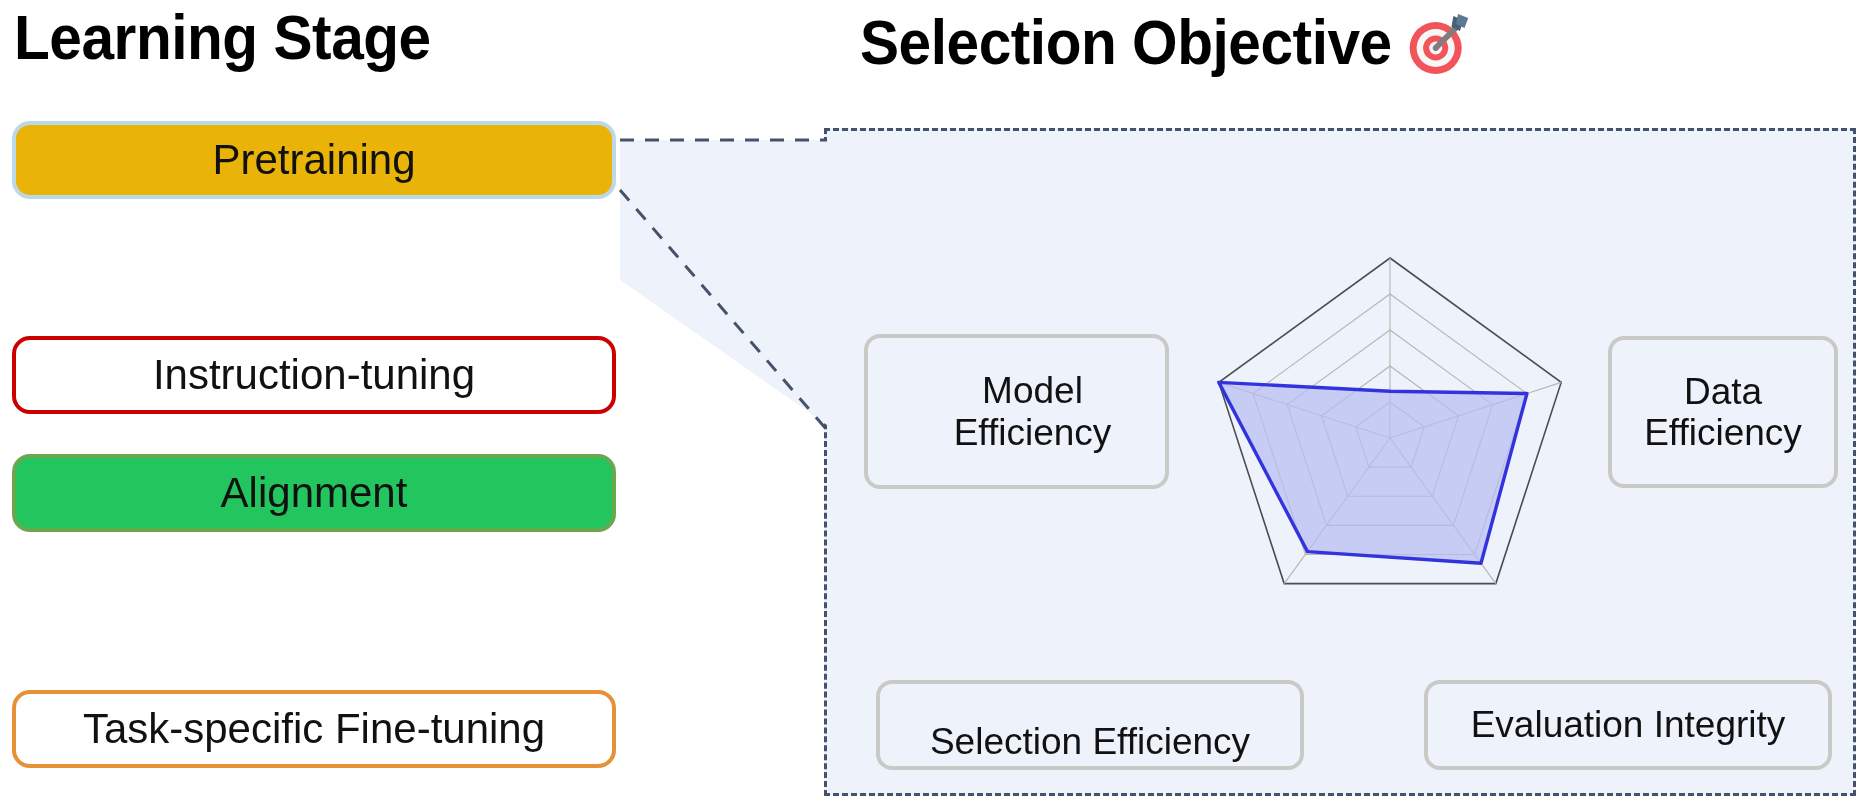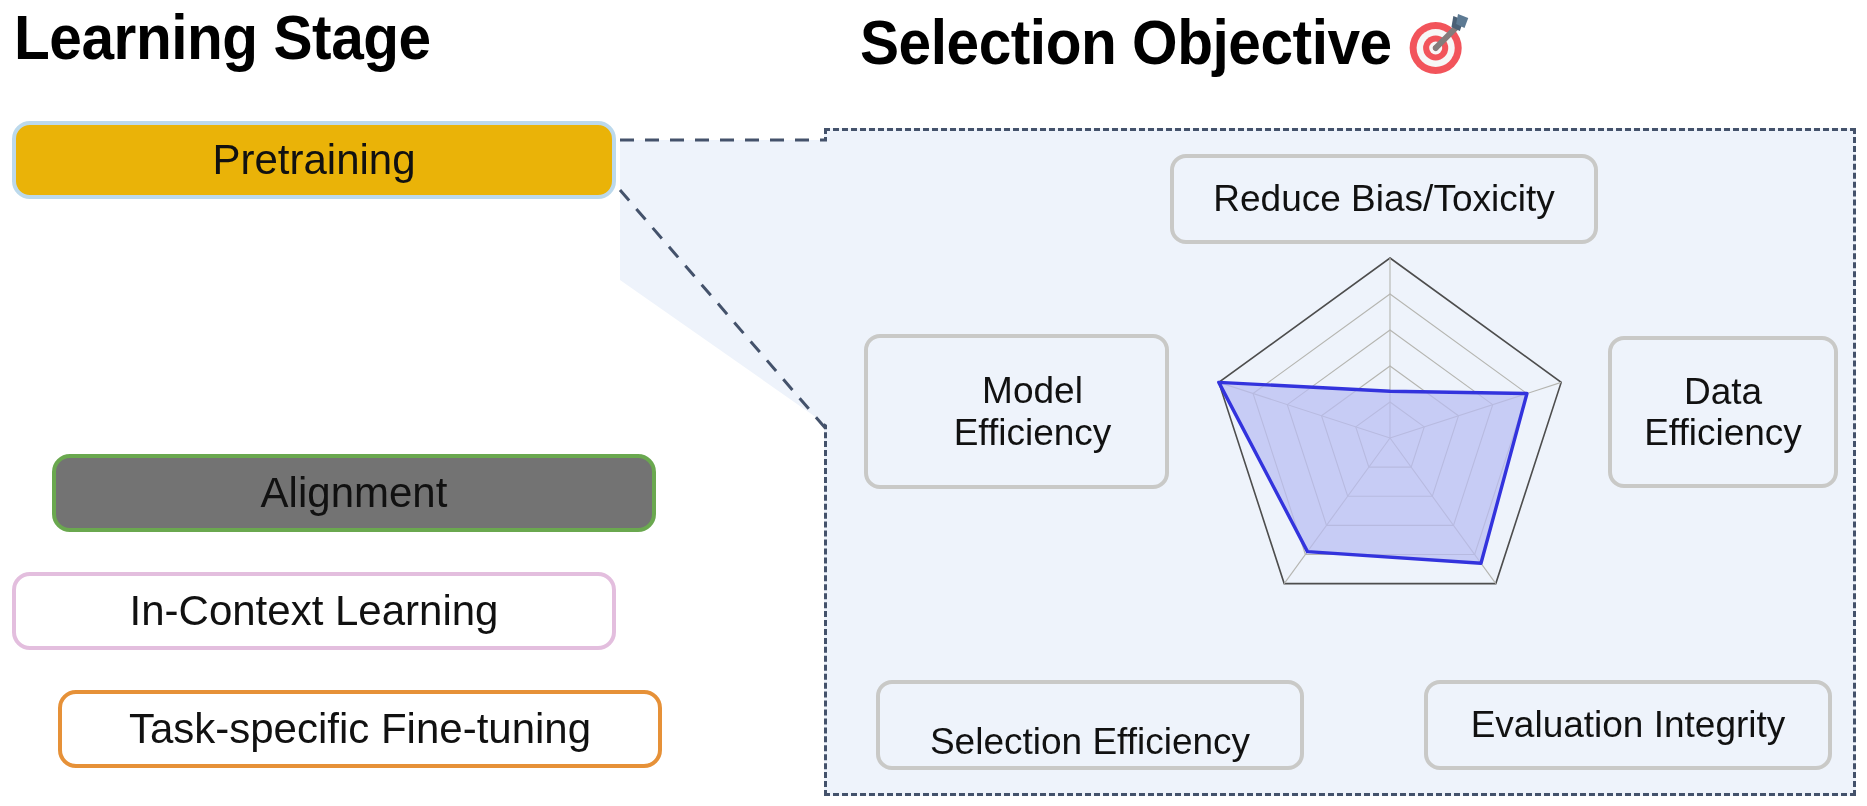--- a/index.html
+++ b/index.html
@@ -86,21 +86,20 @@
     top: 336px; height: 78px;
     border: 4px solid #6aa84f;
   }
   #stage-box-3 {
     top: 336px; height: 78px;
     border: 4px solid #e3bede;
   }
   #stage-box-4 {
     top: 336px; height: 78px;
     border: 4px solid #e69138;
-    margin-left: 46px;
   }
 
   
   #right-panel {
     position: absolute;
     left: 824px;
     top: 128px;
     width: 1032px;
     height: 668px;
     box-sizing: border-box;
@@ -170,25 +169,25 @@
         <path d="M33 40 L60 15" stroke="#847c7c" stroke-width="6" stroke-linecap="round" fill="none"></path>
         <path d="M52 8 L63 12 L59 23 L50 19 Z" fill="#4a6076"></path>
         <path d="M57 6 L68 10 L64 20 L55 16 Z" fill="#5d7a93"></path>
       </svg>
     </span>
   </div>
 
   <div class="stage-box" id="stage-box-0" style="border-color: rgb(188, 217, 236); background: #eab308; top: 121px;">
     <span class="stage-label">Pretraining</span>
   </div>
-  <div class="stage-box" id="stage-box-2" style="border-color: rgb(106, 168, 79); background: #737373; top: 454px; margin-left: 40px;">
+  <div class="stage-box" id="stage-box-1" style="border-color: rgb(204, 0, 0); background: rgb(255, 255, 255); top: 336px;">
+    <span class="stage-label">Instruction-tuning</span>
+  </div>
+  <div class="stage-box" id="stage-box-2" style="border-color: rgb(106, 168, 79); background: #22c55e; top: 454px;">
     <span class="stage-label">Alignment</span>
-  </div>
-  <div class="stage-box" id="stage-box-3" style="border-color: rgb(227, 190, 222); background: rgb(255, 255, 255); top: 572px;">
-    <span class="stage-label">In-Context Learning</span>
   </div>
   <div class="stage-box" id="stage-box-4" style="border-color: rgb(230, 145, 56); background: rgb(255, 255, 255); top: 690px;">
     <span class="stage-label">Task-specific Fine-tuning</span>
   </div>
 
   <div id="right-panel" style="border-color: rgb(68, 82, 107); background: rgb(238, 243, 251);"></div>
 
   <svg id="connector-svg">
     <polygon id="funnel-fill" points="620,140 827,140 827,425 620,280" fill="#eef3fb" stroke="none"></polygon>
     <line id="connector-top" x1="620" y1="140" x2="827" y2="140" stroke="#44526b" stroke-width="3" stroke-dasharray="14 11"></line>
@@ -210,23 +209,20 @@
           <line x1="220" y1="195" x2="325.80" y2="340.62" stroke="#b5b5b0" stroke-width="1.1"></line>
           <line x1="220" y1="195" x2="114.20" y2="340.62" stroke="#b5b5b0" stroke-width="1.1"></line>
           <line x1="220" y1="195" x2="48.81" y2="139.38" stroke="#b5b5b0" stroke-width="1.1"></line>
         </g>
       <g id="radar-series">
           <polygon points="220.00,148.20 356.95,150.50 310.99,320.24 137.47,308.59 48.81,139.38" fill="#b9bdf2" fill-opacity="0.72" stroke="#3333dd" stroke-width="3.4" stroke-linejoin="round"></polygon>
         </g>
     </svg>
   </div>
 
-  <div class="obj-box" id="obj-box-0" style="border-color: rgb(201, 201, 199); background: rgb(238, 243, 251);">
-    <span>Reduce Bias/Toxicity</span>
-  </div>
 
   <div class="obj-box" id="obj-box-1" style="border-color: rgb(201, 201, 199); background: rgb(238, 243, 251);">
     <span>
       <span>Data</span><br>
       <span>Efficiency</span>
     </span>
   </div>
 
   <div class="obj-box" id="obj-box-2" style="border-color: rgb(201, 201, 199); background: rgb(238, 243, 251);">
     <span>Evaluation Integrity</span>

